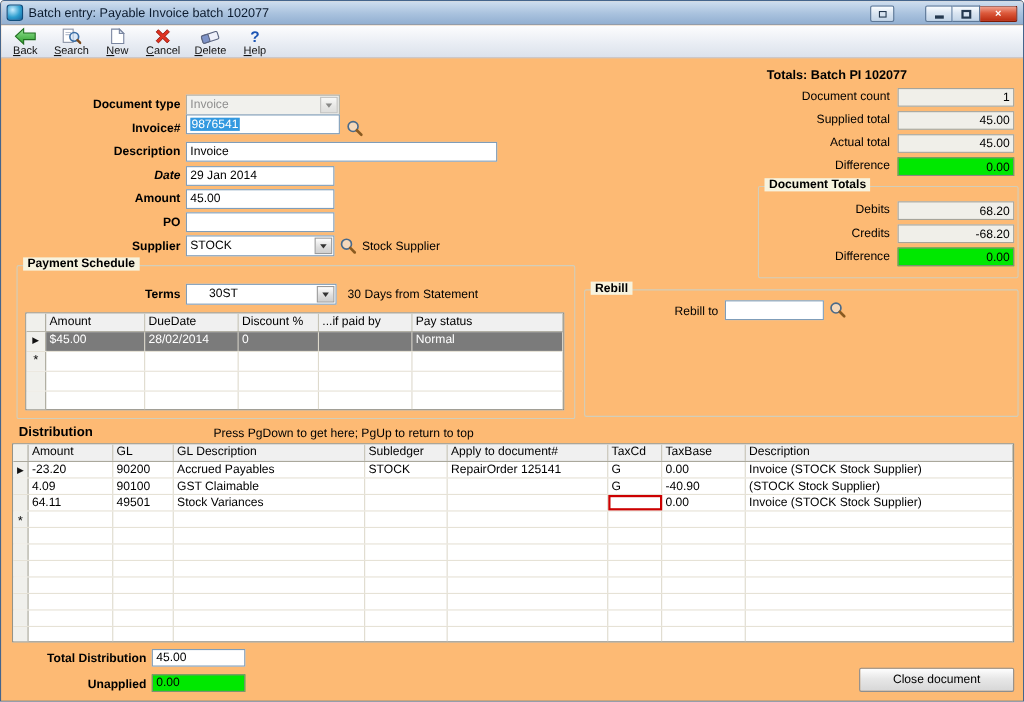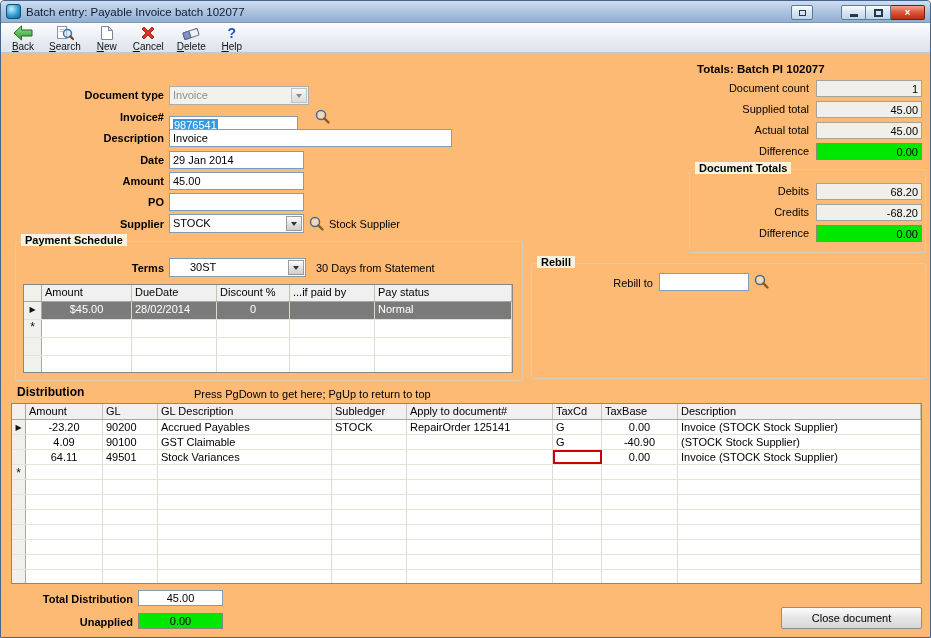--- a/index.html
+++ b/index.html
@@ -69,21 +69,21 @@
 
   
   .grid { position:absolute; background:#fff; border:1px solid #8a887c; overflow:hidden; }
   .grow { display:flex; border-bottom:1px solid #e6e2d6; }
   .grow.head { background:#f0f0f0; border-bottom:1px solid #aaa89c; }
   .gcell { flex:none; padding:1px 3px; font-size:11px; line-height:12px;
            border-right:1px solid #dedacd; overflow:hidden; white-space:nowrap; color:#000; }
   .head .gcell { border-right:1px solid #c6c3b5; }
   .mk { background:#f0f0ec !important; border-right:1px solid #aaa89c !important;
         text-align:center; padding:1px 0; color:#111 !important; }
-  .num { text-align:center; }
+  .num { text-align:left; }
   .arrow-mk { font-size:8px; line-height:13px; }
   .star-mk { font-size:12px; line-height:14px; }
 
   .pay .grow { height:18px; }
   .pay .grow.head { height:17px; }
   .pay .gcell { line-height:13px; }
   .sel-row .gcell:not(.mk) { background:#7b7b7b; color:#fff; }
   .pc0{width:18px}.pc1{width:90px}.pc2{width:85px}.pc3{width:73px}.pc4{width:85px}.pc5{flex:1 1 auto;}
 
   .dist .grow { height:15px; }
@@ -183,34 +183,34 @@
     </button>
   </div>
 
   <div class="flabel" style="left:20px;top:88px;width:143px;">Document type</div>
   <div class="fld combo disabled" style="left:168px;top:85px;width:140px;height:19px;">
     <span>Invoice</span>
     <span class="cbtn"></span>
   </div>
 
   <div class="flabel" style="left:20px;top:110px;width:143px;">Invoice#</div>
-  <div class="fld" style="left:168px;top:115px;width:129px;">
+  <div class="fld" style="left:168px;top:103px;width:140px;">
     <span class="selval">9876541</span>
   </div>
   <span class="mag" style="left:313px;top:107px;">
     <svg width="17" height="17">
         <circle cx="7" cy="7" r="4.5" fill="#eef6ff" fill-opacity="0.5" stroke="#4a6a8a" stroke-width="1.5"></circle>
         <line x1="10.4" y1="10.4" x2="14.5" y2="14.5" stroke="#8a5a20" stroke-width="2.4" stroke-linecap="round"></line>
       </svg>
   </span>
 
   <div class="flabel" style="left:20px;top:131px;width:143px;">Description</div>
   <div class="fld" style="left:168px;top:128px;width:283px;">Invoice</div>
 
-  <div class="flabel" style="left:20px;top:153px;width:143px;">Date</div>
+  <div class="flabel" style="left:20px;top:153px;width:143px;font-style:italic;">Date</div>
   <div class="fld" style="left:168px;top:150px;width:135px;">29 Jan 2014</div>
 
   <div class="flabel" style="left:20px;top:174px;width:143px;">Amount</div>
   <div class="fld" style="left:168px;top:171px;width:135px;">45.00</div>
 
   <div class="flabel" style="left:20px;top:195px;width:143px;">PO</div>
   <div class="fld" style="left:168px;top:192px;width:135px;"></div>
 
   <div class="flabel" style="left:20px;top:217px;width:143px;">Supplier</div>
   <div class="fld combo" style="left:168px;top:213px;width:135px;height:19px;">

